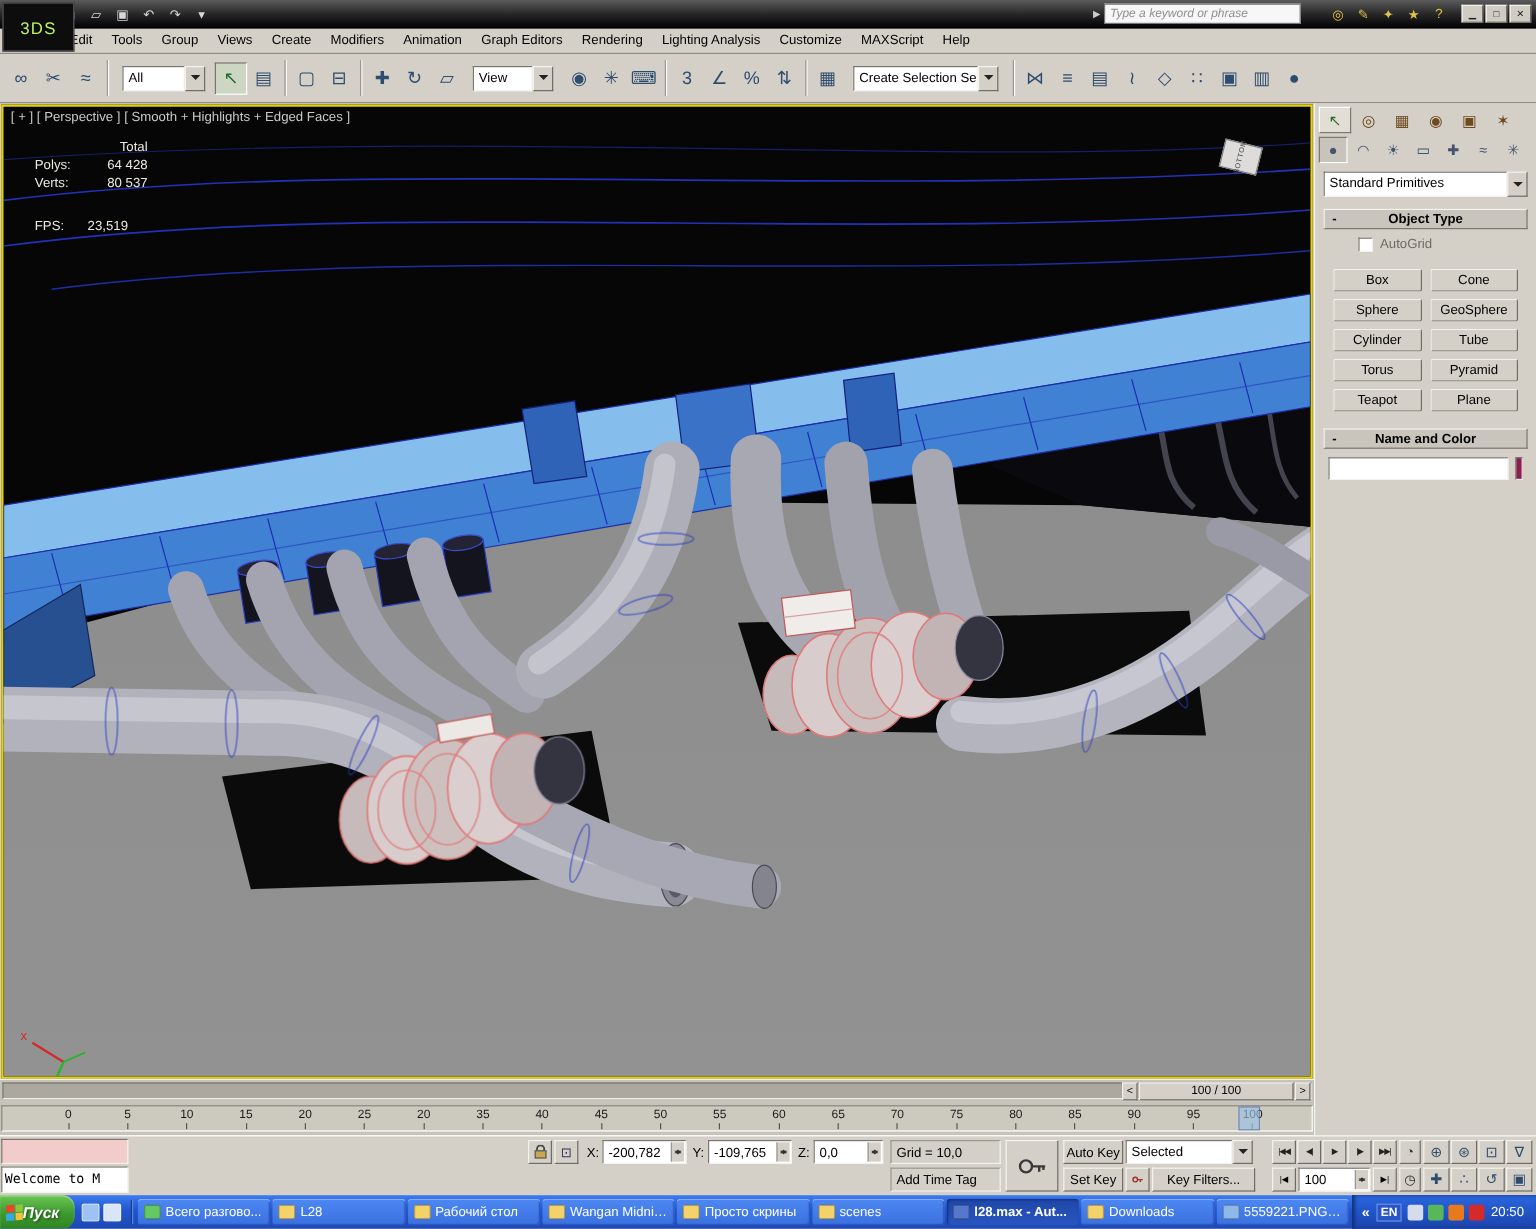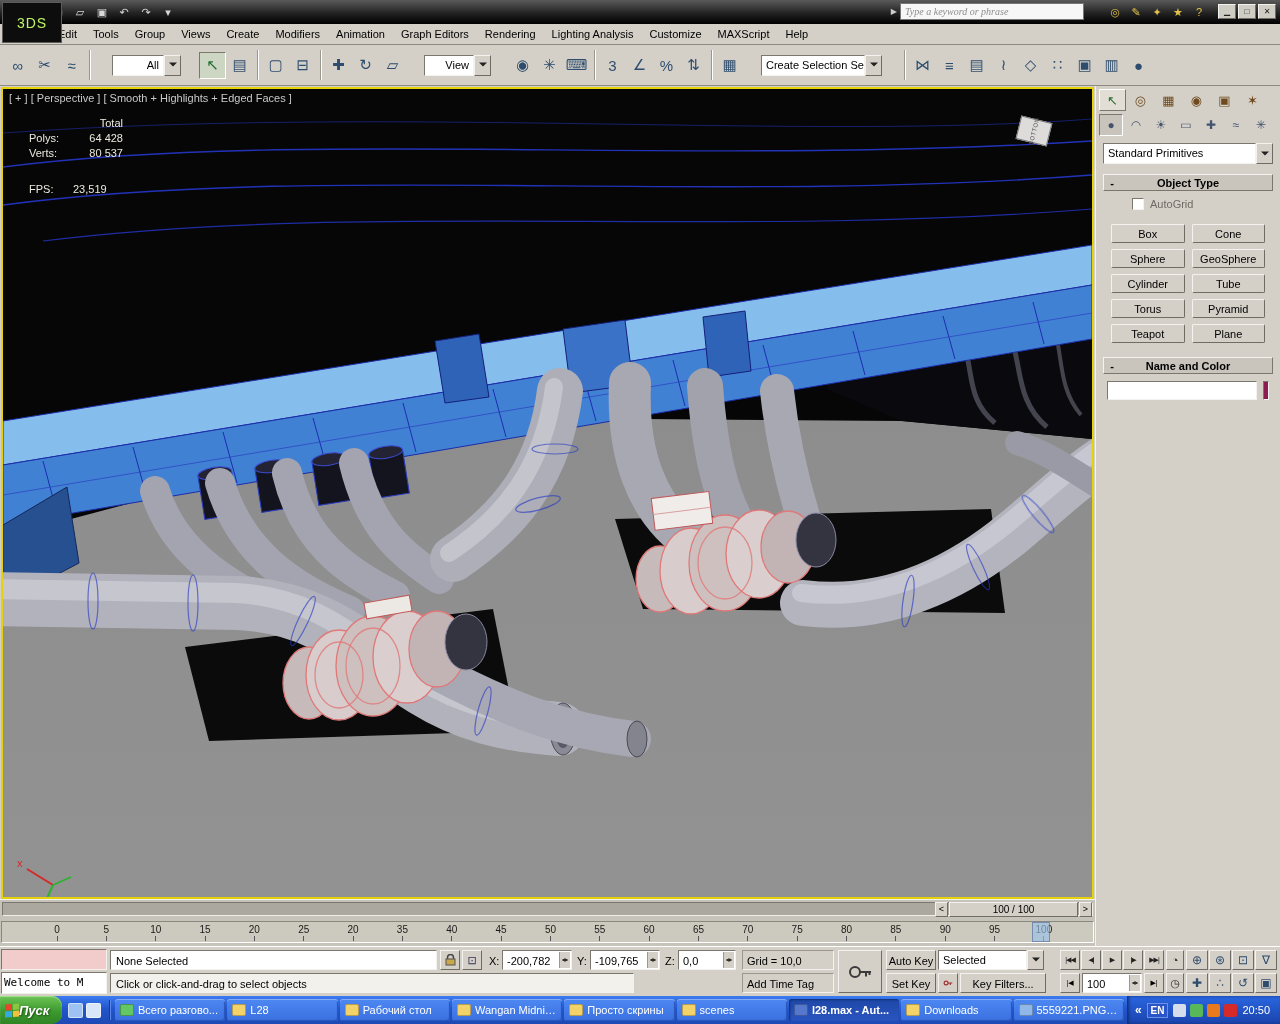--- a/index.html
+++ b/index.html
@@ -15,22 +15,22 @@
     border:1px solid #5c5c5c; z-index:9; display:flex; align-items:center; justify-content:center;
     color:#bef264; font-weight:normal; font-size:14px; letter-spacing:1px; }
   .tt-icons { position:absolute; left:48px; top:3px; display:flex; gap:2px; }
   .tt-icon { width:20px; height:18px; display:flex; align-items:center; justify-content:center;
     color:#d8d8d8; font-size:11px; }
   .titlebar-title { position:absolute; left:240px; right:480px; top:4px; text-align:center;
     color:#fff; font-size:12px; font-weight:bold; white-space:nowrap; }
   .titlebar-title .filename { margin-left:26px; }
   .search-wrap { position:absolute; right:196px; top:3px; display:flex; align-items:center; gap:3px; }
   .search-arrow { color:#ccc; font-size:8px; }
-  .search-input { width:184px; height:17px; border:1px solid #777; background:#f7f7f7;
-    font-family:Liberation Serif, serif; font-size:10px; padding:0 4px; }
+  .search-input { width:164px; height:17px; border:1px solid #777; background:#f7f7f7;
+    font-family:Liberation Sans, sans-serif; font-size:10px; padding:0 4px; }
   .search-input::placeholder { font-style:italic; color:#8e8e8e; }
   .info-icons { position:absolute; right:72px; top:3px; display:flex; gap:3px; }
   .info-icon { width:18px; height:18px; display:flex; align-items:center; justify-content:center;
     color:#e0c24a; font-size:11px; }
   .win-ctls { position:absolute; right:4px; top:4px; display:flex; gap:2px; }
   .win-ctl { width:18px; height:15px; display:flex; align-items:center; justify-content:center;
     font-size:8px; color:#222; background:#cfccc4; border:1px solid; border-color:#f4f2ee #6f6c64 #6f6c64 #f4f2ee; }
 
   
   .menubar { position:absolute; top:24px; left:0; width:1280px; height:21px; background:#d4d0c8;
@@ -38,21 +38,21 @@
   .menu-item { padding:2px 8px; white-space:nowrap; }
 
   
   .toolbar { position:absolute; top:45px; left:0; width:1280px; height:41px; background:#d4d0c8;
     border-bottom:1px solid #8e8b82; display:flex; align-items:center; padding:0 4px; }
   .t-group { display:flex; align-items:center; }
   .t-icon { width:27px; height:27px; display:flex; align-items:center; justify-content:center;
     font-size:15px; color:#2e4d6e; border:1px solid transparent; }
   .t-icon.pressed { border-color:#7a776f #fff #fff #7a776f; background:#ccd6c2; color:#1e6e2e; }
   .t-sep { width:1px; height:30px; background:#9a978e; margin:0 4px; box-shadow:1px 0 0 #fff; }
-  .t-combo { display:flex; height:21px; margin:0 18px;text-align:right; }
+  .t-combo { display:flex; height:21px; margin:0 8px; }
   .combo-field { background:#fff; border:1px solid; border-color:#7a776f #f4f2ee #f4f2ee #7a776f;
     padding:3px 4px 0; white-space:nowrap; overflow:hidden; font-size:11px; }
   .arrow-btn { width:17px; position:relative; background:#d4d0c8; border:1px solid;
     border-color:#f4f2ee #6f6c64 #6f6c64 #f4f2ee; }
   .arrow-btn::after { content:""; position:absolute; left:50%; top:50%; transform:translate(-50%,-30%);
     border:4px solid transparent; border-top-color:#222; }
 
   
   .viewport { position:absolute; left:1px; top:87px; width:1093px; height:812px; background:#000;
     border:2px solid #e6d20a; }
@@ -577,38 +577,36 @@
       <span class="tick"><span>95</span><i></i></span>
       <span class="tick"><span>100</span><i></i></span>
     </div>
   <div class="frame-marker"></div>
 </div>
 
 <div class="status-bar">
   <div class="sb listener-macro"></div>
   <div class="sb listener-line">Welcome to M</div>
 
-  <div class="sb row1 sel-field inset">None Selected</div>
   <div class="sb row1 sq-btn raised lock-btn">
     <svg width="11" height="12" viewBox="0 0 11 12">
         <path d="M2.5 5 V3.5 A3 3 0 0 1 8.5 3.5 V5" fill="none" stroke="#444" stroke-width="1.5"></path>
         <rect x="1" y="5" width="9" height="6" fill="#c8a84a" stroke="#555"></rect>
       </svg>
   </div>
   <div class="sb row1 sq-btn raised offset-btn">⊡</div>
 
   <span class="coord-label" style="left:489px">X:</span>
   <div class="sb row1 numfield" style="left:502px; width:70px;"><span>-200,782</span><span class="spin"></span></div>
   <span class="coord-label" style="left:577px">Y:</span>
   <div class="sb row1 numfield" style="left:590px; width:70px;"><span>-109,765</span><span class="spin"></span></div>
   <span class="coord-label" style="left:665px">Z:</span>
   <div class="sb row1 numfield" style="left:678px; width:58px;"><span>0,0</span><span class="spin"></span></div>
 
   <div class="sb row1 flat-panel grid-panel">Grid = 10,0</div>
-  <div class="sb row2 prompt-field">Click or click-and-drag to select objects</div>
   <div class="sb row2 flat-panel timetag-panel">Add Time Tag</div>
 
   <div class="sb setkeys-big raised">
     <svg width="26" height="26" viewBox="0 0 26 26">
         <circle cx="8" cy="13" r="5" fill="none" stroke="#3a3a3a" stroke-width="2"></circle>
         <path d="M13 13 H24 M19 13 V17.5 M22.5 13 V16" stroke="#3a3a3a" stroke-width="2" fill="none"></path>
       </svg>
   </div>
   <div class="sb row1 raised autokey">Auto Key</div>
   <div class="sb row2 raised setkey">Set Key</div>

